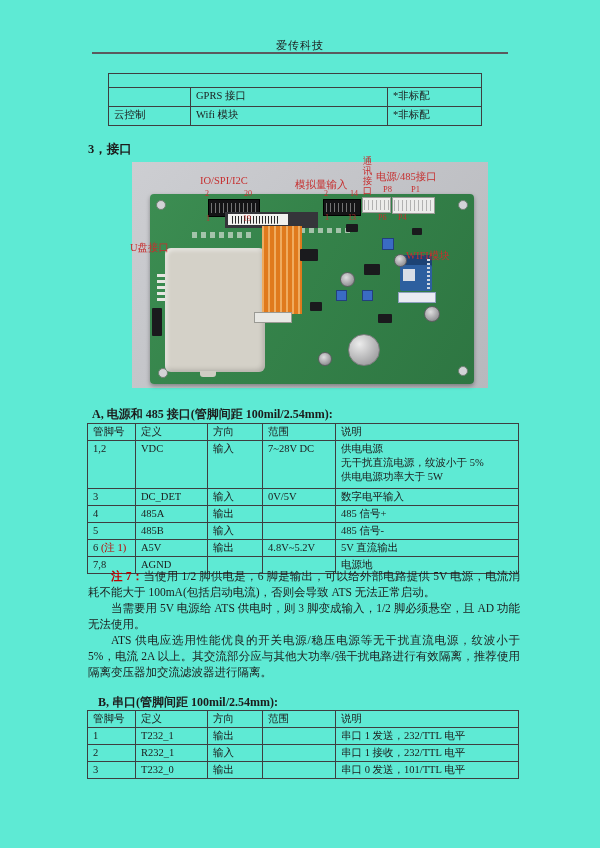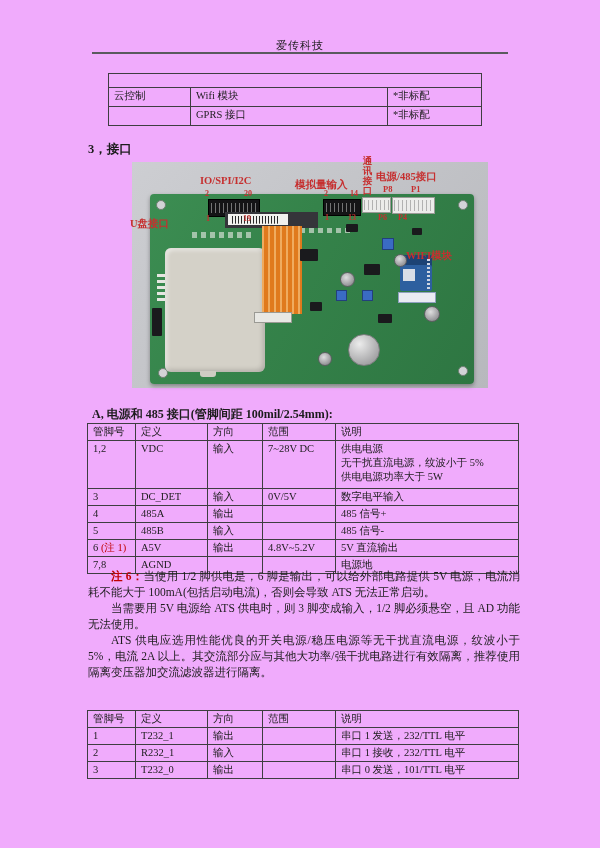--- a/index.html
+++ b/index.html
@@ -1,16 +1,16 @@
 <!DOCTYPE html>
 <html><head>
 <meta charset="utf-8">
 <style>
   html,body{margin:0;padding:0;background:#ffffff;}
-  #page{position:relative;width:600px;height:848px;background:#f0abfc;overflow:hidden;
+  #page{position:relative;width:600px;height:848px;background:#5eead4;overflow:hidden;
         font-family:"Liberation Serif","DejaVu Serif",serif;color:#1c1c1c;}
   .abs{position:absolute;}
 
   
   .hdr-title{left:92px;top:38px;width:416px;text-align:center;font-size:11px;letter-spacing:1px;}
   .hdr-rule{left:92px;top:52px;width:416px;height:2px;background:#5a5a5e;}
 
   
   table.doc{border-collapse:collapse;table-layout:fixed;font-size:10.5px;line-height:14px;}
   table.doc td,table.doc th{border:1px solid #3e3e40;padding:1px 5px;vertical-align:top;
@@ -58,21 +58,21 @@
   .wifi:after{content:"";position:absolute;right:2px;top:4px;bottom:2px;width:3px;
       background:repeating-linear-gradient(180deg,#cfd6e2 0 2px,transparent 2px 4px);}
   .wifi-sticker{position:absolute;left:266px;top:130px;width:36px;height:9px;background:#e9ebf2;border:1px solid #8fa0c0;}
   .battery{position:absolute;left:216px;top:172px;width:30px;height:30px;border-radius:50%;
       background:radial-gradient(circle at 35% 30%,#ececec,#a2a2a4 75%);border:1px solid #7c7c7e;}
   .cap{position:absolute;border-radius:50%;background:radial-gradient(circle at 40% 35%,#dededf,#8c8c90 80%);border:1px solid #5f5f63;}
   .trim{position:absolute;background:#3a6bc4;border:1px solid #22407c;}
   .pads{position:absolute;background:repeating-linear-gradient(180deg,#e6e6e2 0 3px,transparent 3px 6px);}
   .padrow{position:absolute;background:repeating-linear-gradient(90deg,#bfd3c2 0 5px,transparent 5px 9px);opacity:.8;}
 
-  .ann{position:absolute;color:#c62f2f;font-weight:bold;white-space:nowrap;}
+  .ann{position:absolute;color:#c62f2f;font-weight:normal;white-space:nowrap;}
   .ann-lg{font-size:10.5px;}
   .ann-pin{font-size:8px;}
   .ann-sm{font-size:8px;}
   .ann-vert{width:13px;line-height:10px;font-size:9.5px;white-space:normal;word-break:break-all;text-align:center;}
 
   
   .pin-tables col.c1{width:48px;} .pin-tables col.c2{width:72px;}
   .pin-tables col.c3{width:55px;} .pin-tables col.c4{width:73px;} .pin-tables col.c5{width:183px;}
   .table-a{left:87px;top:423px;width:431px;}
   .table-b{left:87px;top:710px;width:431px;}
@@ -90,27 +90,27 @@
     <colgroup>
         <col style="width:82px">
         <col style="width:197px">
         <col style="width:94px">
       </colgroup>
     <tbody>
         <tr class="h14">
           <td colspan="3"></td>
         </tr>
     <tr class="h19">
+      <td></td>
+      <td>GPRS 接口</td>
+      <td>*非标配</td>
+    </tr>
+    <tr class="h19">
       <td class="bold">云控制</td>
       <td>Wifi 模块</td>
-      <td>*非标配</td>
-    </tr>
-    <tr class="h19">
-      <td></td>
-      <td>GPRS 接口</td>
       <td>*非标配</td>
     </tr>
   </tbody>
     </table>
 
   <div class="abs sec-heading h3-heading">3，接口</div>
 
   <div class="abs photo">
     <div class="board">
       <div class="hole" style="left:6px;top:6px;"></div>
@@ -165,21 +165,21 @@
     <div class="ann ann-pin" style="left:193px;top:51px;">1</div>
     <div class="ann ann-pin" style="left:216px;top:51px;">13</div>
 
     <div class="ann ann-vert" style="left:229px;top:-6px;">通讯接口</div>
     <div class="ann ann-lg" style="left:244px;top:8px;">电源/485接口</div>
     <div class="ann ann-sm" style="left:251px;top:22px;font-size:8.5px;text-align:center;">P8</div>
     <div class="ann ann-sm" style="left:279px;top:22px;font-size:8.5px;">P1</div>
     <div class="ann ann-sm" style="left:246px;top:51px;">P6</div>
     <div class="ann ann-sm" style="left:266px;top:51px;">P4</div>
 
-    <div class="ann ann-lg" style="left:-2px;top:55px;">U盘接口</div>
+    <div class="ann ann-lg" style="left:-2px;top:79px;">U盘接口</div>
     <div class="ann ann-lg" style="left:274px;top:87px;">WIFI模块</div>
   </div>
 
   <div class="abs sec-heading ha-heading" style="font-size:12px;">A, 电源和 485 接口(管脚间距 100mil/2.54mm):</div>
 
   <table class="abs doc pin-tables table-a">
     <colgroup>
         <col class="c1">
         <col class="c2">
         <col class="c3">
@@ -237,25 +237,26 @@
       <td>7,8</td>
       <td>AGND</td>
       <td></td>
       <td></td>
       <td>电源地</td>
     </tr>
   </tbody>
     </table>
 
   <div class="abs notes">
-    <p><span class="red bold">注 6：</span><span>当使用 1/2 脚供电是，6 脚是输出，可以给外部电路提供 5V 电源，电流消耗不能大于 100mA(包括启动电流)，否则会导致 ATS 无法正常启动。</span></p>
+    <p><span class="red bold">注 7：</span><span>当使用 1/2 脚供电是，6 脚是输出，可以给外部电路提供 5V 电源，电流消耗不能大于 100mA(包括启动电流)，否则会导致 ATS 无法正常启动。</span></p>
     <p>当需要用 5V 电源给 ATS 供电时，则 3 脚变成输入，1/2 脚必须悬空，且 AD 功能无法使用。</p>
     <p>ATS 供电应选用性能优良的开关电源/稳压电源等无干扰直流电源，纹波小于 5%，电流 2A 以上。其交流部分应与其他大功率/强干扰电路进行有效隔离，推荐使用隔离变压器加交流滤波器进行隔离。</p>
   </div>
 
+  <div class="abs sec-heading hb-heading" style="font-size:12px;">B, 串口(管脚间距 100mil/2.54mm):</div>
 
   <table class="abs doc pin-tables table-b">
     <colgroup>
         <col class="c1">
         <col class="c2">
         <col class="c3">
         <col class="c4">
         <col class="c5">
       </colgroup>
     <tbody>

